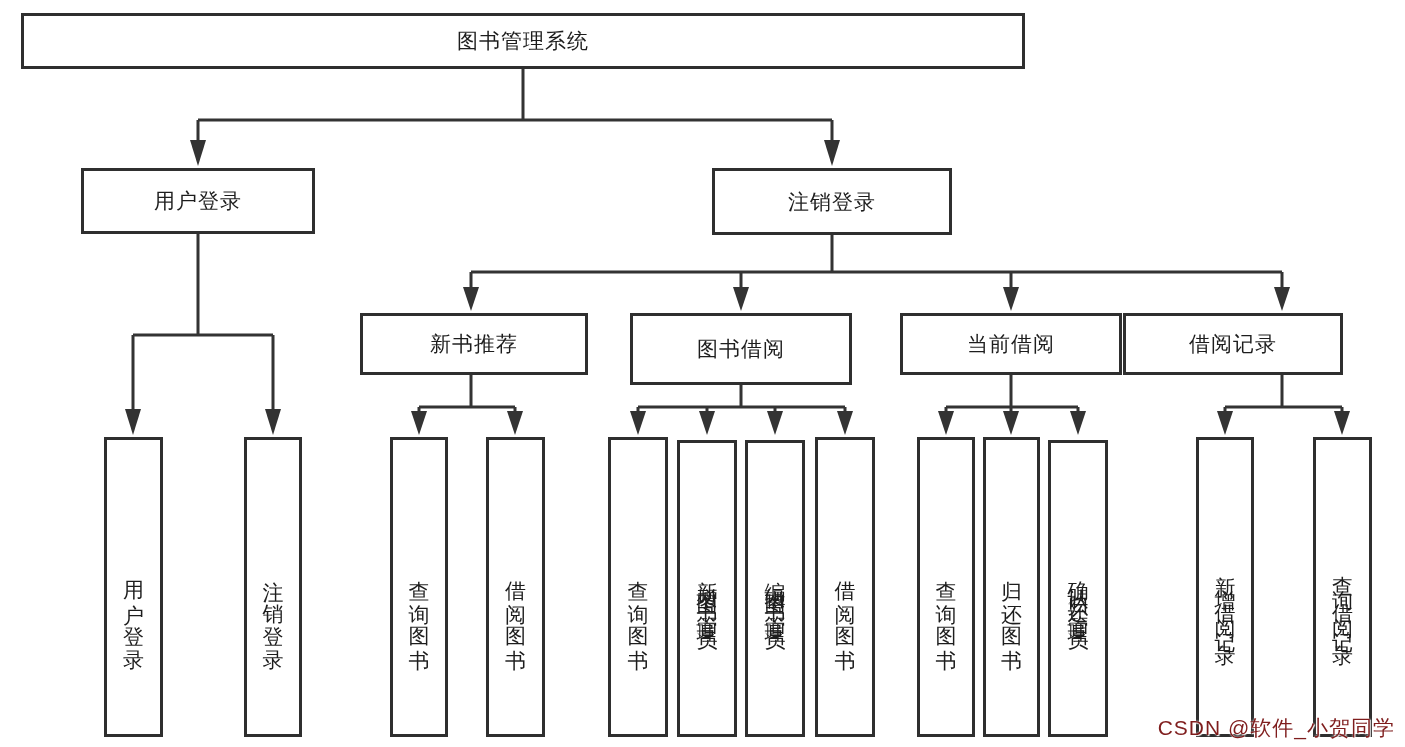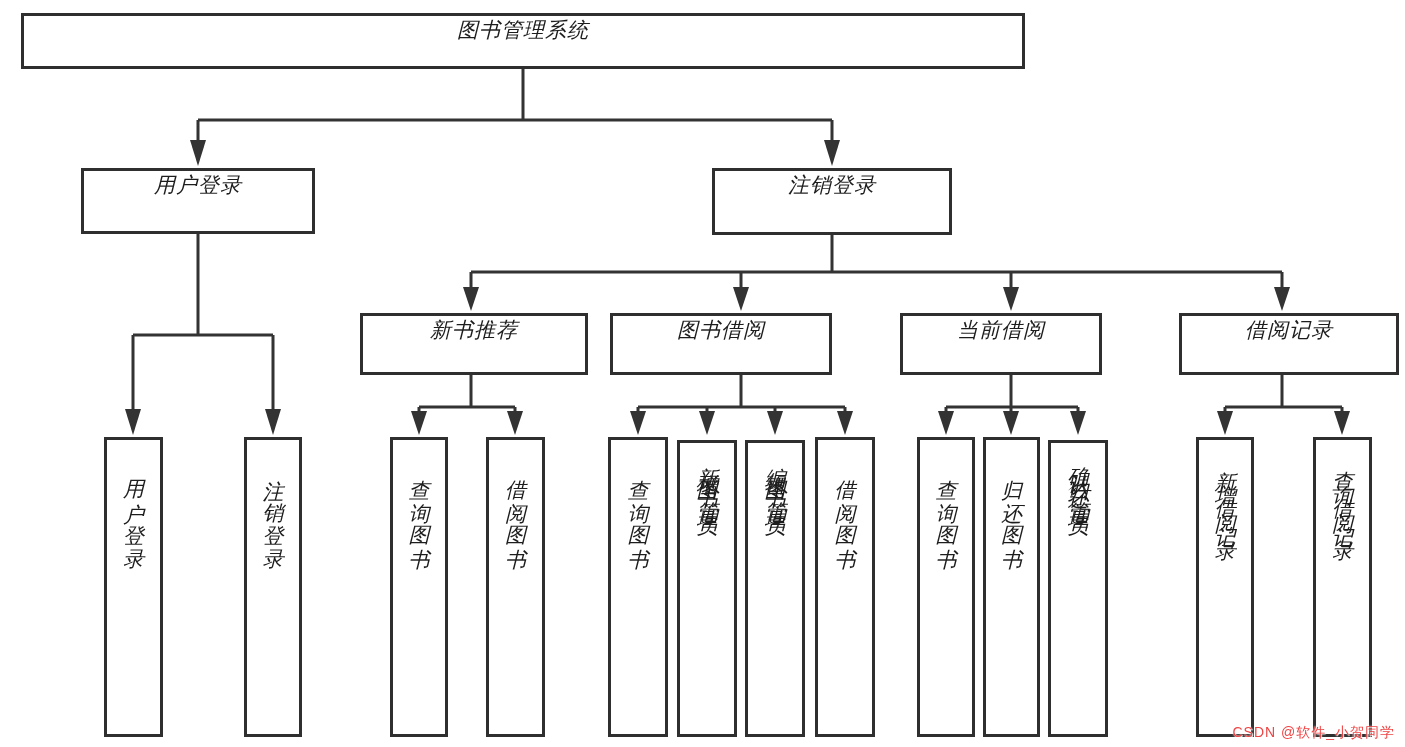--- a/index.html
+++ b/index.html
@@ -1,27 +1,27 @@
 <!DOCTYPE html>
 <html><head>
 <meta charset="utf-8">
 <style>
   html,body{margin:0;padding:0;background:#ffffff;}
   body{font-family:"Liberation Sans","DejaVu Sans",sans-serif;}
   #canvas{position:relative;width:1405px;height:747px;background:#ffffff;overflow:hidden;}
   #wires{position:absolute;left:0;top:0;z-index:1;}
   .box{position:absolute;box-sizing:border-box;background:#ffffff;border:3px solid #2f2f2f;
-       display:flex;justify-content:center;z-index:2;
-       color:#1d1d1d;font-size:21px;letter-spacing:1px;font-style:italic;}
+       display:flex;align-items:center;justify-content:center;z-index:2;
+       color:#1d1d1d;font-size:21px;letter-spacing:1px;}
   .leaf{z-index:2;}
   .leaf span{writing-mode:vertical-rl;text-orientation:mixed;display:block;}
   .len4 span{letter-spacing:23px;text-indent:23px;margin-bottom:-23px;}
   .len6 span{letter-spacing:14px;text-indent:14px;margin-bottom:-14px;}
   .len9 span{letter-spacing:7px;text-indent:7px;margin-bottom:-7px;}
-  #watermark{position:absolute;right:10px;bottom:5px;z-index:5;color:#ef4444;font-size:14px;
+  #watermark{position:absolute;right:10px;bottom:5px;z-index:5;color:#7f1d1d;font-size:21px;
              letter-spacing:1px;text-shadow:0 0 2px #ffffff,1px 1px 1px #ffffff;}
 </style>
 </head>
 <body>
 
 <div id="canvas">
 
   <svg id="wires" width="1405" height="747" viewBox="0 0 1405 747">
     <g stroke="#333333" stroke-width="3" fill="none">
       <path d="M523 69 V120 M198 120 H832 M198 120 V144 M832 120 V144"></path>
@@ -62,27 +62,27 @@
   <div class="box" style="left:81px;top:168px;width:234px;height:66px">
     <span>用户登录</span>
   </div>
   <div class="box" style="left:712px;top:168px;width:240px;height:67px">
     <span>注销登录</span>
   </div>
 
   <div class="box" style="left:360px;top:313px;width:228px;height:62px">
     <span>新书推荐</span>
   </div>
-  <div class="box" style="left:610px;top:313px;width:222px;height:62px">
+  <div class="box" style="left:630px;top:313px;width:222px;height:72px">
     <span>图书借阅</span>
   </div>
-  <div class="box" style="left:900px;top:313px;width:202px;height:62px">
+  <div class="box" style="left:900px;top:313px;width:222px;height:62px">
     <span>当前借阅</span>
   </div>
-  <div class="box" style="left:1179px;top:313px;width:220px;height:62px">
+  <div class="box" style="left:1123px;top:313px;width:220px;height:62px">
     <span>借阅记录</span>
   </div>
 
   <div class="box leaf len4" style="left:104px;top:437px;width:59px;height:300px">
     <span>用户登录</span>
   </div>
   <div class="box leaf len4" style="left:244px;top:437px;width:58px;height:300px">
     <span>注销登录</span>
   </div>
 

